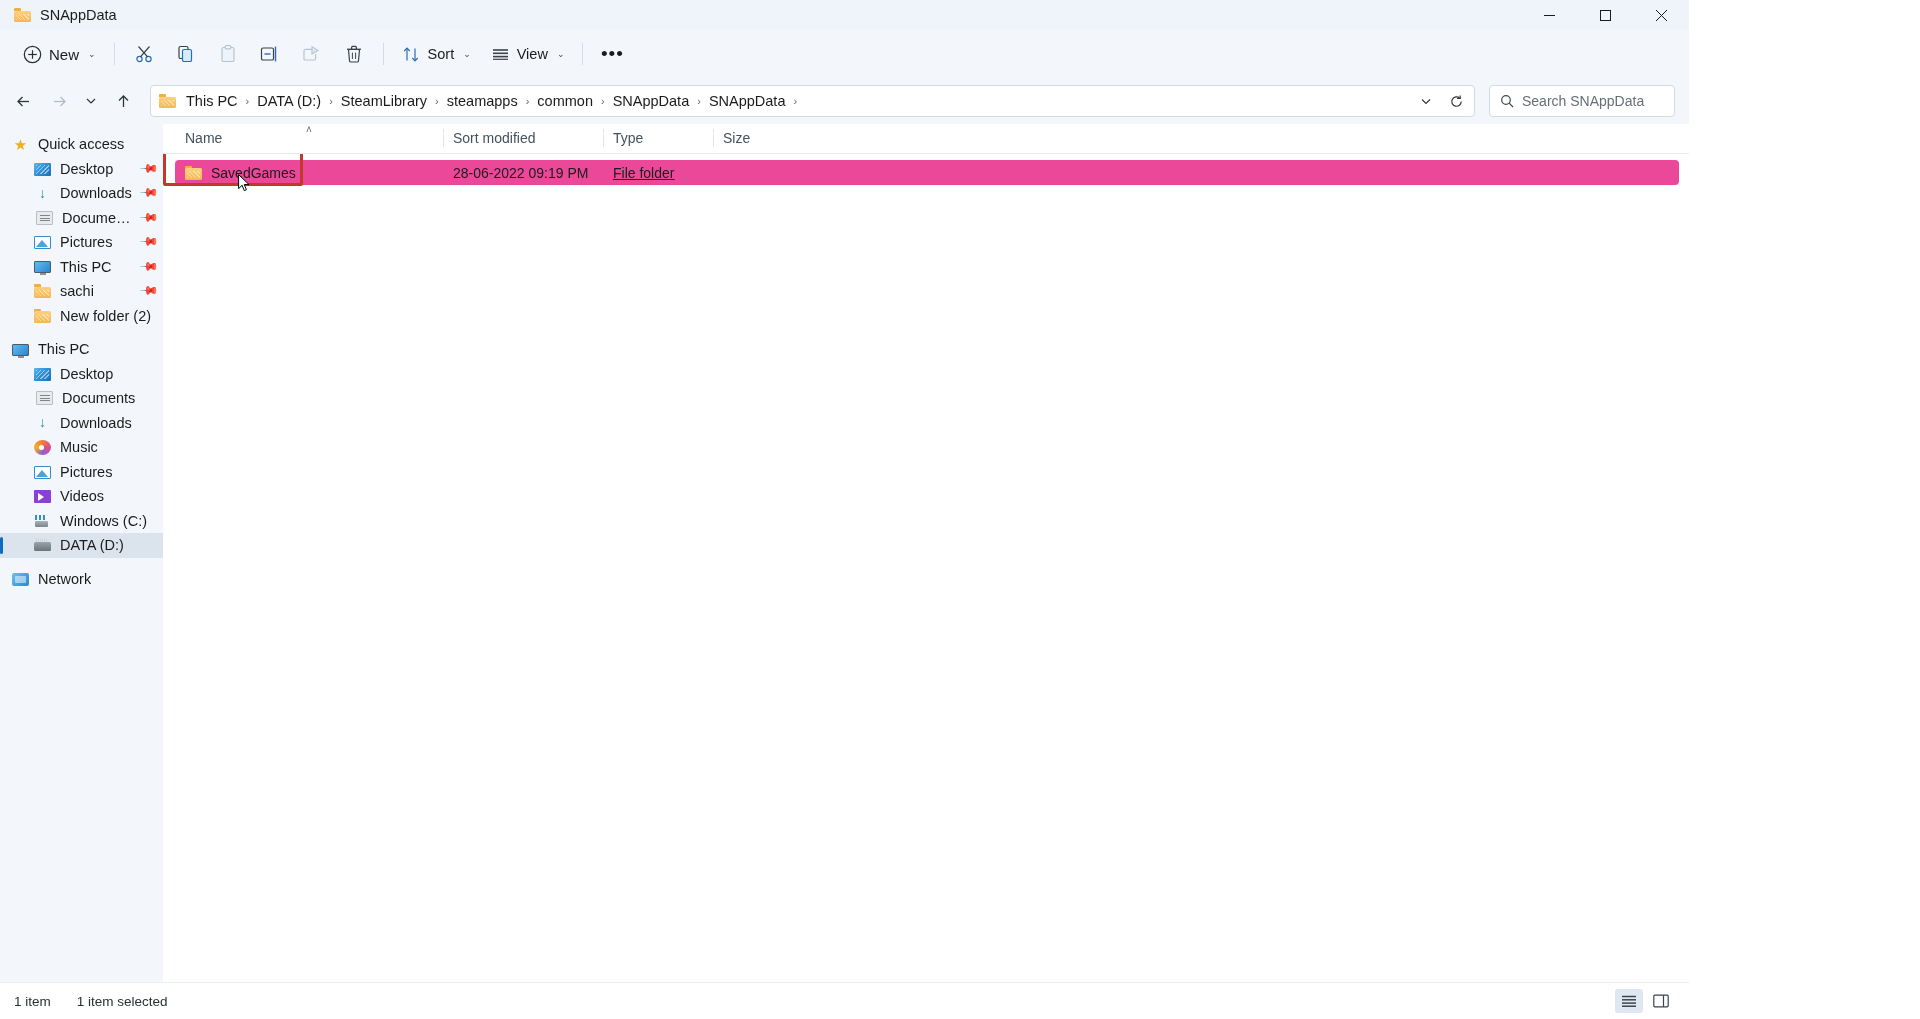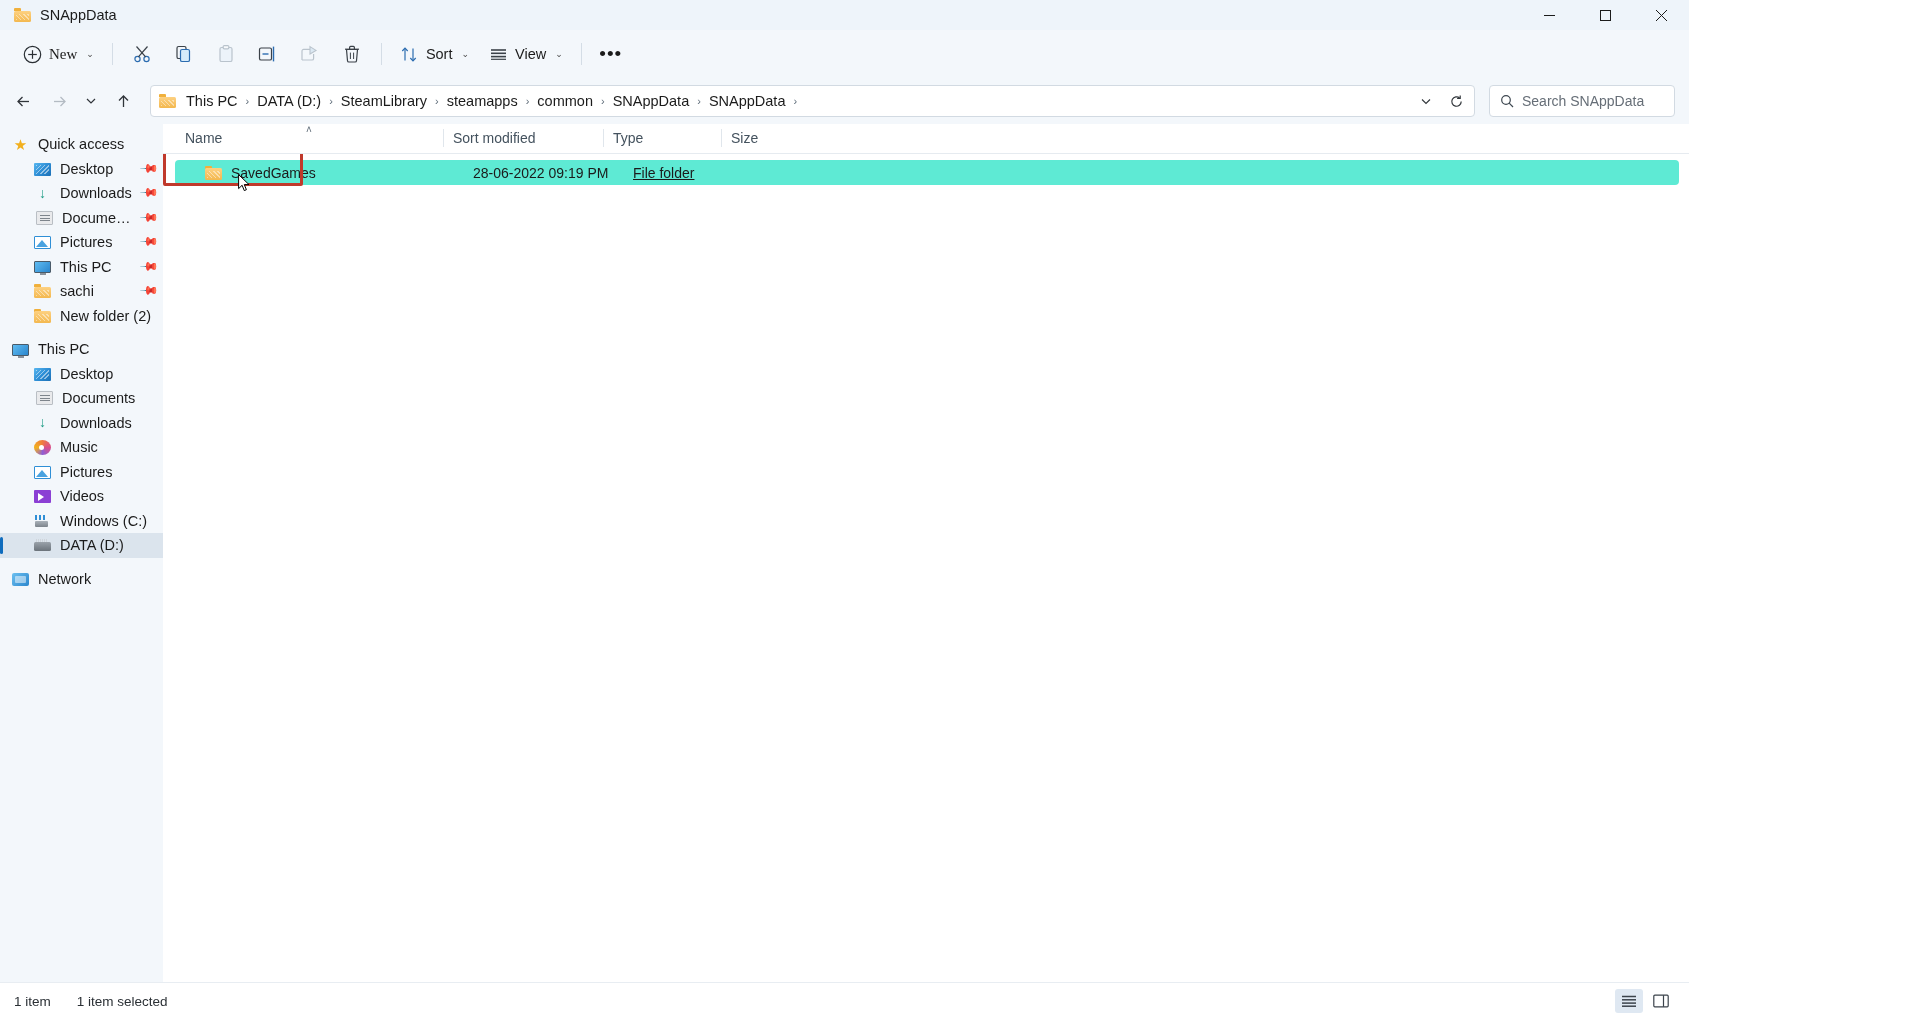--- a/index.html
+++ b/index.html
@@ -60,21 +60,21 @@
     height: 34px; border-radius: 4px;
     display: flex; align-items: center; gap: 7px;
     padding: 0 9px;
     color: #1b1b1b; font-size: 14.5px;
     cursor: default;
   }
   .tb-icon-btn { width: 40px; justify-content: center; padding: 0; }
   .tb-sep { width: 1px; height: 22px; background: #d4dde6; margin: 0 7px; }
   .chev { font-size: 9px; color: #4a4a4a; margin-left: 2px; }
   .tb-btn.disabled { opacity: .42; }
-  .newlabel { font-size: 15px; font-family: Liberation Serif, serif; }
+  .newlabel { font-size: 15px; }
 
   
   .addressrow {
     height: 46px; flex: 0 0 46px;
     display: flex; align-items: center;
     padding: 0 14px 0 6px;
     gap: 2px;
     background: #f3f7fb;
   }
   .nav-btn {
@@ -207,30 +207,30 @@
   .col + .col::before {
     content:""; position:absolute; left:0; top:6px; bottom:6px; width:1px; background:#e0e6ec;
   }
   .col .sortcaret {
     position: absolute; left: 50%; top: 1px; transform: translateX(-50%);
     font-size: 10px; color: #5b6874;
   }
   .col-name { width: 268px; }
   .col-date { width: 160px; }
   .col-type { width: 110px; }
-  .col-size { width: 100px; margin-left: 8px; }
+  .col-size { width: 100px; }
 
   .filelist { flex: 1 1 auto; padding-top: 6px; position: relative; overflow: hidden; }
   .row {
     height: 25px; margin: 0 10px 0 12px;
     display: flex; align-items: center;
     border-radius: 4px;
     position: relative;
   }
-  .row.selected { background: #5eead4; padding-left: 20px; }
+  .row.selected { background: #ec4899; }
   .cell { font-size: 14px; color: #1b1b1b; display: flex; align-items: center; }
   .cell-name { width: 268px; gap: 9px; padding-left: 10px; }
   .cell-date { width: 160px; padding-left: 10px; }
   .cell-type { width: 110px; padding-left: 10px; text-decoration: underline; }
   .cell-size { width: 100px; padding-left: 10px; }
 
   
   .annotation {
     position: absolute;
     border: 3px solid #c0392b;

